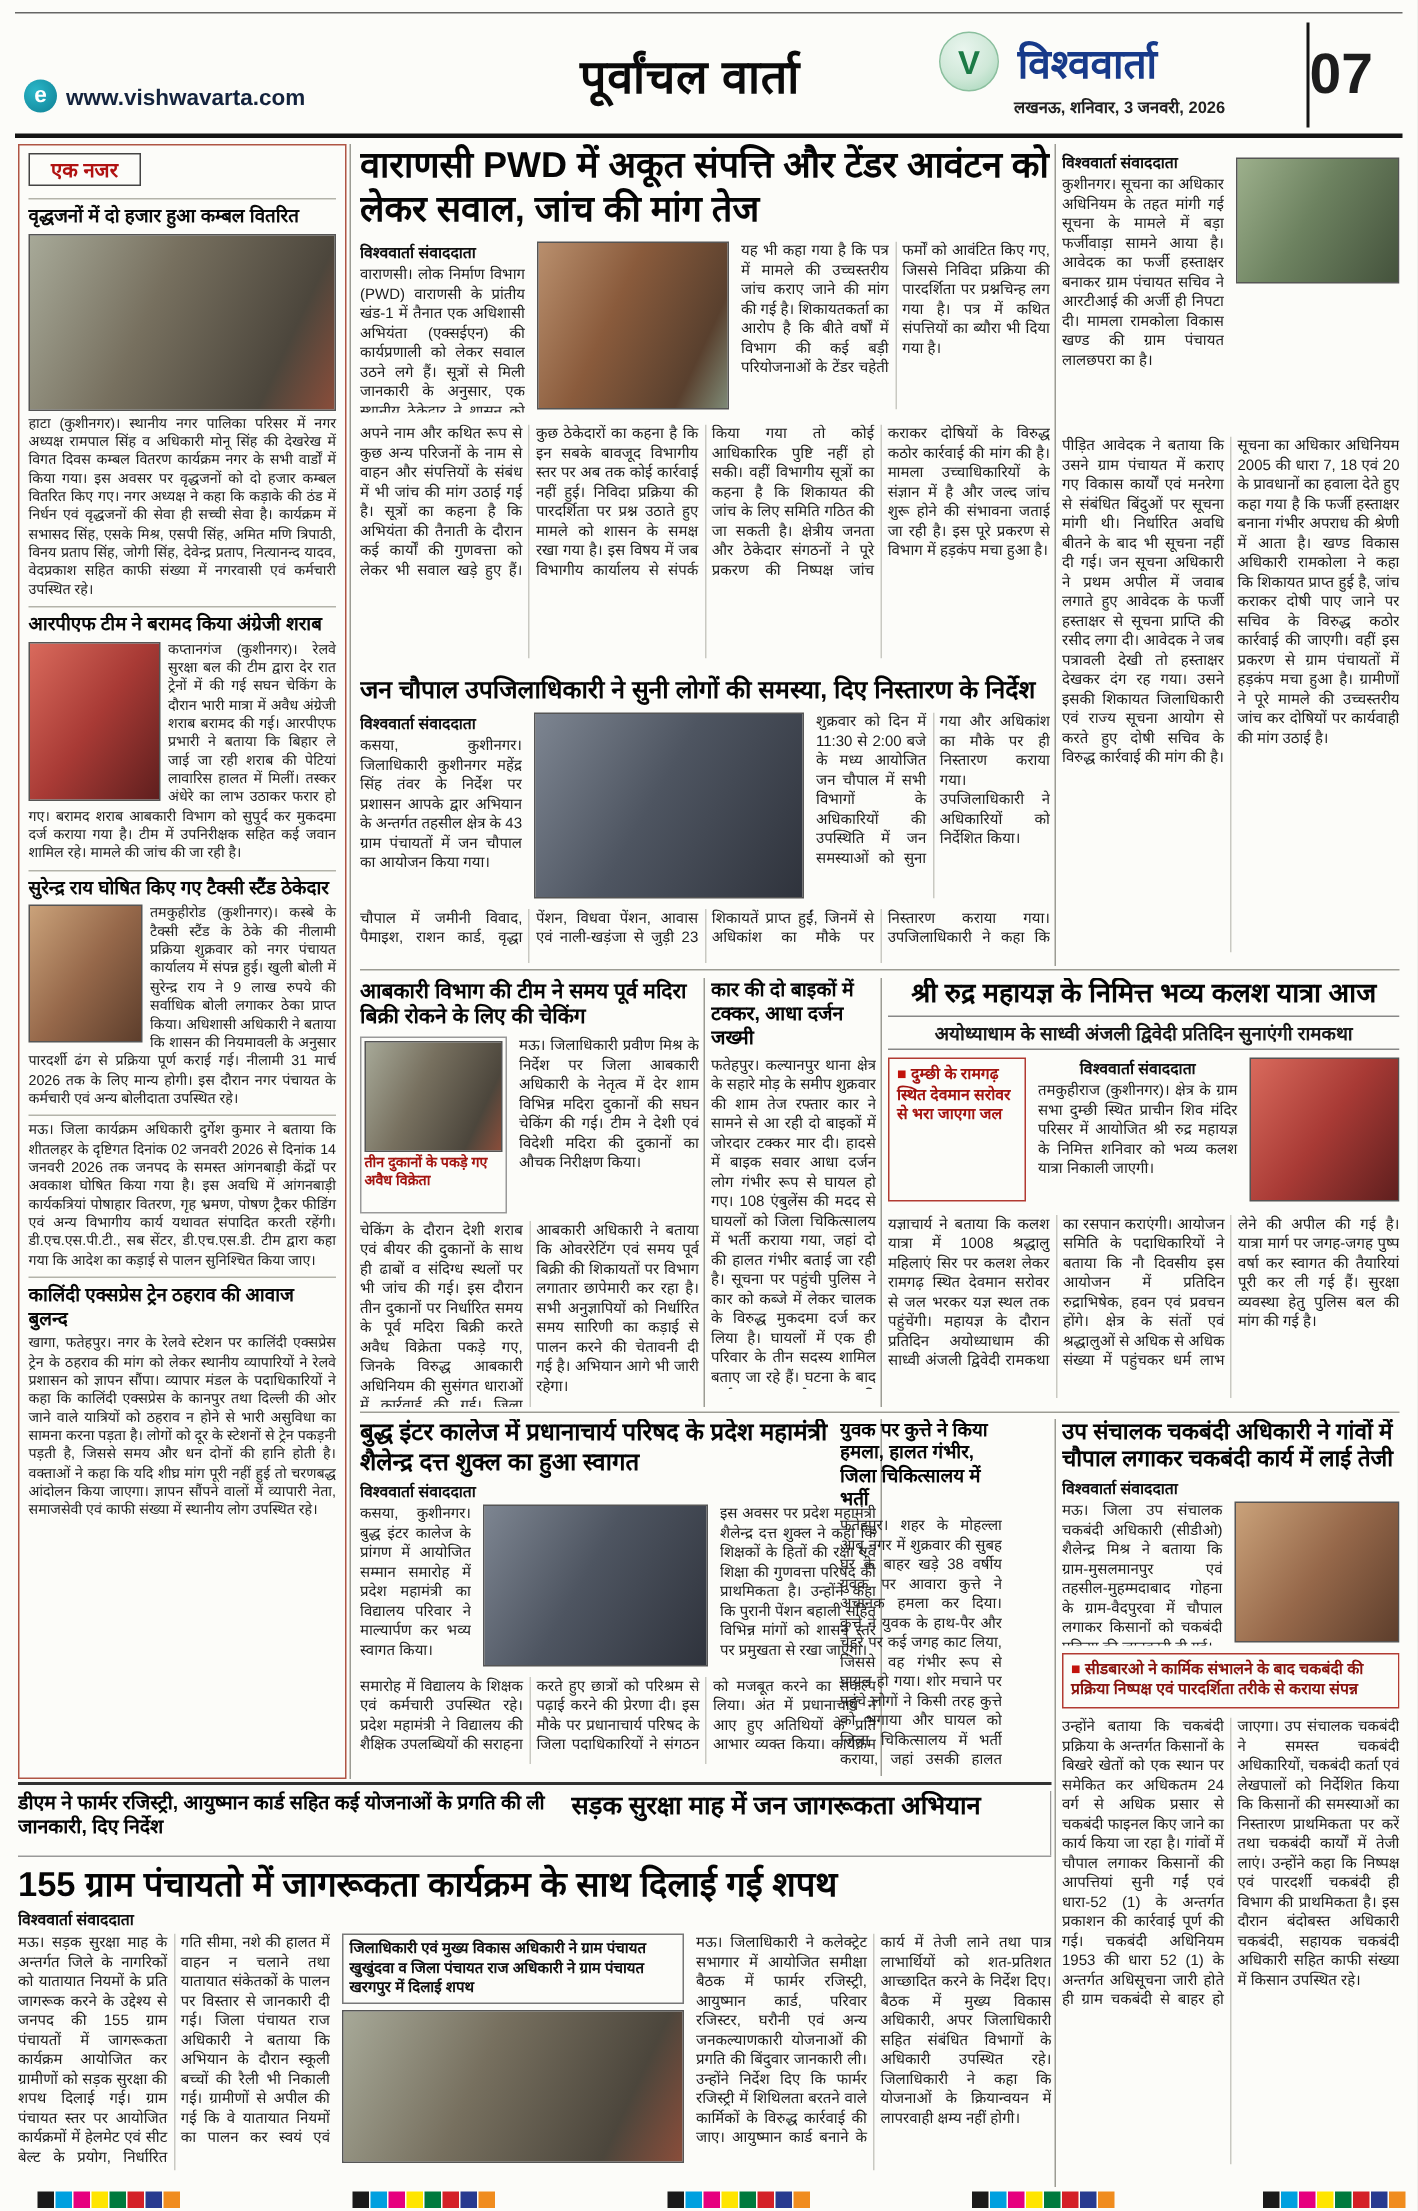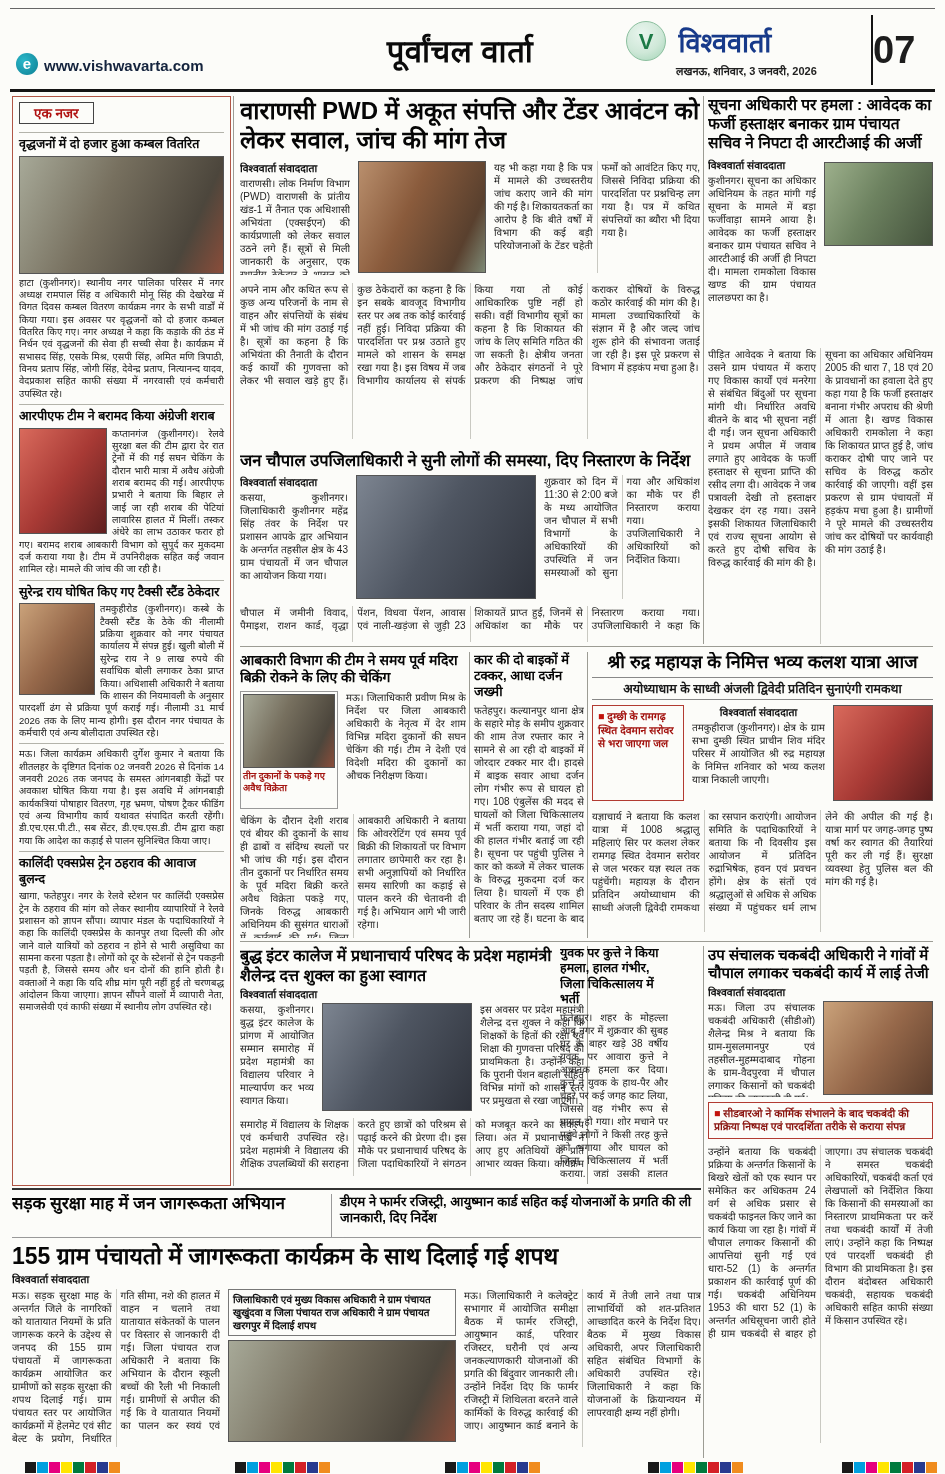--- a/index.html
+++ b/index.html
@@ -131,21 +131,20 @@
         <div class="byline">विश्ववार्ता संवाददाता</div>
         <div class="bt" style="height:98px">वाराणसी। लोक निर्माण विभाग (PWD) वाराणसी के प्रांतीय खंड-1 में तैनात एक अधिशासी अभियंता (एक्सईएन) की कार्यप्रणाली को लेकर सवाल उठने लगे हैं। सूत्रों से मिली जानकारी के अनुसार, एक स्थानीय ठेकेदार ने शासन को भेजे पत्र में टेंडर आवंटन में अनियमितता का आरोप लगाया है।</div>
       </div>
       <div class="ph g-build" style="width:128px;height:112px"></div>
       <div class="bt cols2" style="flex:1;height:112px">यह भी कहा गया है कि पत्र में मामले की उच्चस्तरीय जांच कराए जाने की मांग की गई है। शिकायतकर्ता का आरोप है कि बीते वर्षों में विभाग की कई बड़ी परियोजनाओं के टेंडर चहेती फर्मों को आवंटित किए गए, जिससे निविदा प्रक्रिया की पारदर्शिता पर प्रश्नचिन्ह लग गया है। पत्र में कथित संपत्तियों का ब्यौरा भी दिया गया है।</div>
     </div>
     <div class="bt cols4" style="margin-top:6px;height:156px">अपने नाम और कथित रूप से कुछ अन्य परिजनों के नाम से वाहन और संपत्तियों के संबंध में भी जांच की मांग उठाई गई है। सूत्रों का कहना है कि अभियंता की तैनाती के दौरान कई कार्यों की गुणवत्ता को लेकर भी सवाल खड़े हुए हैं। कुछ ठेकेदारों का कहना है कि इन सबके बावजूद विभागीय स्तर पर अब तक कोई कार्रवाई नहीं हुई। निविदा प्रक्रिया की पारदर्शिता पर प्रश्न उठाते हुए मामले को शासन के समक्ष रखा गया है। इस विषय में जब विभागीय कार्यालय से संपर्क किया गया तो कोई आधिकारिक पुष्टि नहीं हो सकी। वहीं विभागीय सूत्रों का कहना है कि शिकायत की जांच के लिए समिति गठित की जा सकती है। क्षेत्रीय जनता और ठेकेदार संगठनों ने पूरे प्रकरण की निष्पक्ष जांच कराकर दोषियों के विरुद्ध कठोर कार्रवाई की मांग की है। मामला उच्चाधिकारियों के संज्ञान में है और जल्द जांच शुरू होने की संभावना जताई जा रही है। इस पूरे प्रकरण से विभाग में हड़कंप मचा हुआ है।</div>
   </div>
 
   <div class="art" style="left:708px;top:96px;width:225px;height:548px">
-    <div class="hl" style="font-size:15.5px">सूचना अधिकारी पर हमला : आवेदक का फर्जी हस्ताक्षर बनाकर ग्राम पंचायत सचिव ने निपटा दी आरटीआई की अर्जी</div>
     <div class="row" style="margin-top:5px;height:184px">
       <div style="width:108px;flex:none">
         <div class="byline">विश्ववार्ता संवाददाता</div>
         <div class="bt" style="height:166px">कुशीनगर। सूचना का अधिकार अधिनियम के तहत मांगी गई सूचना के मामले में बड़ा फर्जीवाड़ा सामने आया है। आवेदक का फर्जी हस्ताक्षर बनाकर ग्राम पंचायत सचिव ने आरटीआई की अर्जी ही निपटा दी। मामला रामकोला विकास खण्ड की ग्राम पंचायत लालछपरा का है।</div>
       </div>
       <div style="flex:1">
         <div class="ph g-green" style="width:100%;height:84px;margin-top:4px"></div>
       </div>
     </div>
     <div class="bt cols2" style="margin-top:6px;height:344px">पीड़ित आवेदक ने बताया कि उसने ग्राम पंचायत में कराए गए विकास कार्यों एवं मनरेगा से संबंधित बिंदुओं पर सूचना मांगी थी। निर्धारित अवधि बीतने के बाद भी सूचना नहीं दी गई। जन सूचना अधिकारी ने प्रथम अपील में जवाब लगाते हुए आवेदक के फर्जी हस्ताक्षर से सूचना प्राप्ति की रसीद लगा दी। आवेदक ने जब पत्रावली देखी तो हस्ताक्षर देखकर दंग रह गया। उसने इसकी शिकायत जिलाधिकारी एवं राज्य सूचना आयोग से करते हुए दोषी सचिव के विरुद्ध कार्रवाई की मांग की है। सूचना का अधिकार अधिनियम 2005 की धारा 7, 18 एवं 20 के प्रावधानों का हवाला देते हुए कहा गया है कि फर्जी हस्ताक्षर बनाना गंभीर अपराध की श्रेणी में आता है। खण्ड विकास अधिकारी रामकोला ने कहा कि शिकायत प्राप्त हुई है, जांच कराकर दोषी पाए जाने पर सचिव के विरुद्ध कठोर कार्रवाई की जाएगी। वहीं इस प्रकरण से ग्राम पंचायतों में हड़कंप मचा हुआ है। ग्रामीणों ने पूरे मामले की उच्चस्तरीय जांच कर दोषियों पर कार्यवाही की मांग उठाई है।</div>
@@ -221,22 +220,22 @@
       <div class="ph g-warm" style="width:110px;height:94px"></div>
     </div>
     <div class="inset" style="margin-top:5px;color:#8a1510">
       <span class="blt">■</span><span>सीडबारओ ने कार्मिक संभालने के बाद चकबंदी की प्रक्रिया निष्पक्ष एवं पारदर्शिता तरीके से कराया संपन्न</span>
     </div>
     <div class="bt cols2" style="margin-top:6px;height:298px">उन्होंने बताया कि चकबंदी प्रक्रिया के अन्तर्गत किसानों के बिखरे खेतों को एक स्थान पर समेकित कर अधिकतम 24 वर्ग से अधिक प्रसार से चकबंदी फाइनल किए जाने का कार्य किया जा रहा है। गांवों में चौपाल लगाकर किसानों की आपत्तियां सुनी गईं एवं धारा-52 (1) के अन्तर्गत प्रकाशन की कार्रवाई पूर्ण की गई। चकबंदी अधिनियम 1953 की धारा 52 (1) के अन्तर्गत अधिसूचना जारी होते ही ग्राम चकबंदी से बाहर हो जाएगा। उप संचालक चकबंदी ने समस्त चकबंदी अधिकारियों, चकबंदी कर्ता एवं लेखपालों को निर्देशित किया कि किसानों की समस्याओं का निस्तारण प्राथमिकता पर करें तथा चकबंदी कार्यों में तेजी लाएं। उन्होंने कहा कि निष्पक्ष एवं पारदर्शी चकबंदी ही विभाग की प्राथमिकता है। इस दौरान बंदोबस्त अधिकारी चकबंदी, सहायक चकबंदी अधिकारी सहित काफी संख्या में किसान उपस्थित रहे।</div>
   </div>
 
   <div class="art" style="left:12px;top:1194px;width:689px;height:260px">
     <div class="row" style="height:44px;border-bottom:1px solid #999">
+      <div class="hl" style="flex:1;font-size:13px">डीएम ने फार्मर रजिस्ट्री, आयुष्मान कार्ड सहित कई योजनाओं के प्रगति की ली जानकारी, दिए निर्देश</div>
       <div class="hl" style="width:320px;flex:none;font-size:17px;border-right:1px solid #999;padding-right:6px">सड़क सुरक्षा माह में जन जागरूकता अभियान</div>
-      <div class="hl" style="flex:1;font-size:13px">डीएम ने फार्मर रजिस्ट्री, आयुष्मान कार्ड सहित कई योजनाओं के प्रगति की ली जानकारी, दिए निर्देश</div>
     </div>
     <div class="hl" style="font-size:23px;margin-top:4px">155 ग्राम पंचायतो में जागरूकता कार्यक्रम के साथ दिलाई गई शपथ</div>
     <div class="byline" style="margin-top:2px">विश्ववार्ता संवाददाता</div>
     <div class="row" style="margin-top:3px;height:158px">
       <div class="bt cols2" style="width:208px;flex:none;height:158px">मऊ। सड़क सुरक्षा माह के अन्तर्गत जिले के नागरिकों को यातायात नियमों के प्रति जागरूक करने के उद्देश्य से जनपद की 155 ग्राम पंचायतों में जागरूकता कार्यक्रम आयोजित कर ग्रामीणों को सड़क सुरक्षा की शपथ दिलाई गई। ग्राम पंचायत स्तर पर आयोजित कार्यक्रमों में हेलमेट एवं सीट बेल्ट के प्रयोग, निर्धारित गति सीमा, नशे की हालत में वाहन न चलाने तथा यातायात संकेतकों के पालन पर विस्तार से जानकारी दी गई। जिला पंचायत राज अधिकारी ने बताया कि अभियान के दौरान स्कूली बच्चों की रैली भी निकाली गई। ग्रामीणों से अपील की गई कि वे यातायात नियमों का पालन कर स्वयं एवं दूसरों का जीवन सुरक्षित बनाएं।</div>
       <div style="width:228px;flex:none">
         <div style="border:1px solid #777;padding:3px 4px;font-size:10px;font-weight:bold;line-height:1.3;color:#111">जिलाधिकारी एवं मुख्य विकास अधिकारी ने ग्राम पंचायत खुखुंदवा व जिला पंचायत राज अधिकारी ने ग्राम पंचायत खरगपुर में दिलाई शपथ</div>
         <div class="ph g-crowd" style="width:100%;height:102px;margin-top:4px"></div>
       </div>
       <div class="bt cols2" style="flex:1;height:158px">मऊ। जिलाधिकारी ने कलेक्ट्रेट सभागार में आयोजित समीक्षा बैठक में फार्मर रजिस्ट्री, आयुष्मान कार्ड, परिवार रजिस्टर, घरौनी एवं अन्य जनकल्याणकारी योजनाओं की प्रगति की बिंदुवार जानकारी ली। उन्होंने निर्देश दिए कि फार्मर रजिस्ट्री में शिथिलता बरतने वाले कार्मिकों के विरुद्ध कार्रवाई की जाए। आयुष्मान कार्ड बनाने के कार्य में तेजी लाने तथा पात्र लाभार्थियों को शत-प्रतिशत आच्छादित करने के निर्देश दिए। बैठक में मुख्य विकास अधिकारी, अपर जिलाधिकारी सहित संबंधित विभागों के अधिकारी उपस्थित रहे। जिलाधिकारी ने कहा कि योजनाओं के क्रियान्वयन में लापरवाही क्षम्य नहीं होगी।</div>

